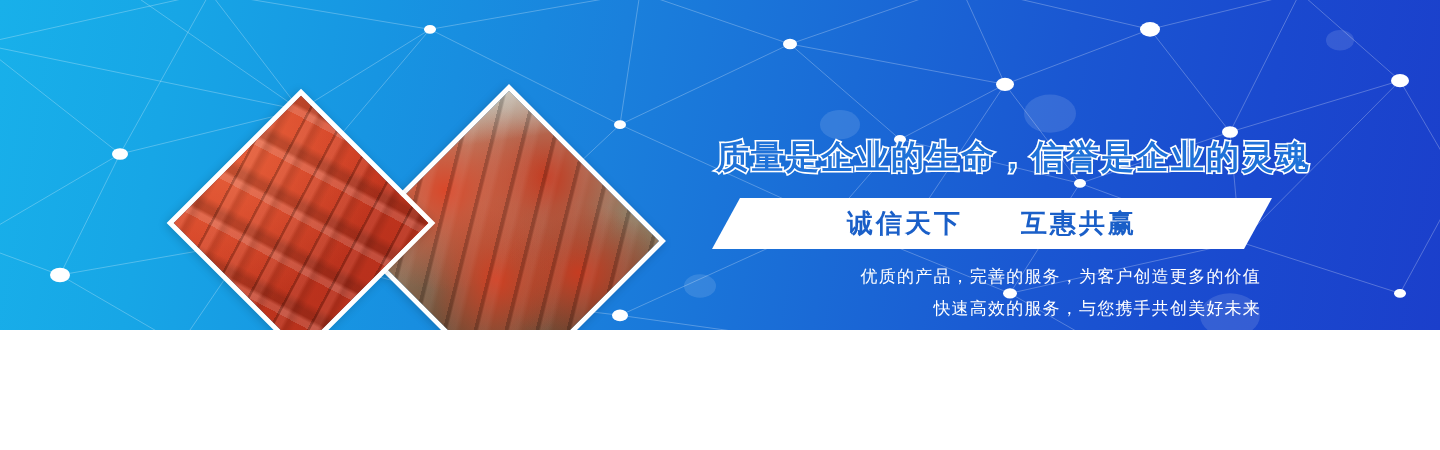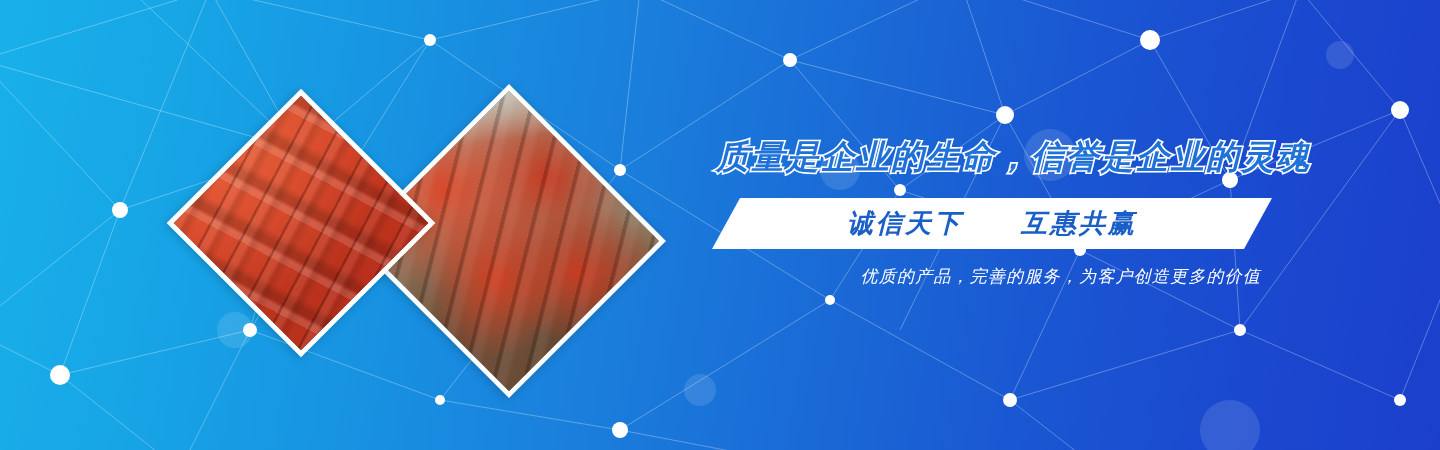--- a/index.html
+++ b/index.html
@@ -3,33 +3,32 @@
 <meta charset="utf-8">
 <style>
   html, body {
     margin: 0;
     padding: 0;
     background: #ffffff;
   }
   #banner {
     position: relative;
     width: 1440px;
-    height: 450px;
+    height: 330px;
     overflow: hidden;
     font-family: "Liberation Sans", "DejaVu Sans", sans-serif;
     background: linear-gradient(100deg,
         #18b0ea 0%,
         #17a6e6 12%,
         #1795e2 26%,
         #1a80dc 42%,
         #1a6ad6 58%,
         #1a57d2 72%,
         #1a49cf 86%,
         #1b3fcb 100%);
-    font-style: italic;
   }
 
   
   .net {
     position: absolute;
     inset: 0;
     width: 100%;
     height: 100%;
     pointer-events: none;
   }
@@ -284,15 +283,16 @@
   </div>
 
   <div id="headline">质量是企业的生命，信誉是企业的灵魂</div>
 
   <div id="ribbon">
     <div id="ribbon-text">诚信天下　　互惠共赢</div>
   </div>
 
   <div id="subcopy">
     <div class="line">优质的产品，完善的服务，为客户创造更多的价值</div>
+    <div class="line">快速高效的服务，与您携手共创美好未来</div>
   </div>
 
 </div>
 
 </body></html>

